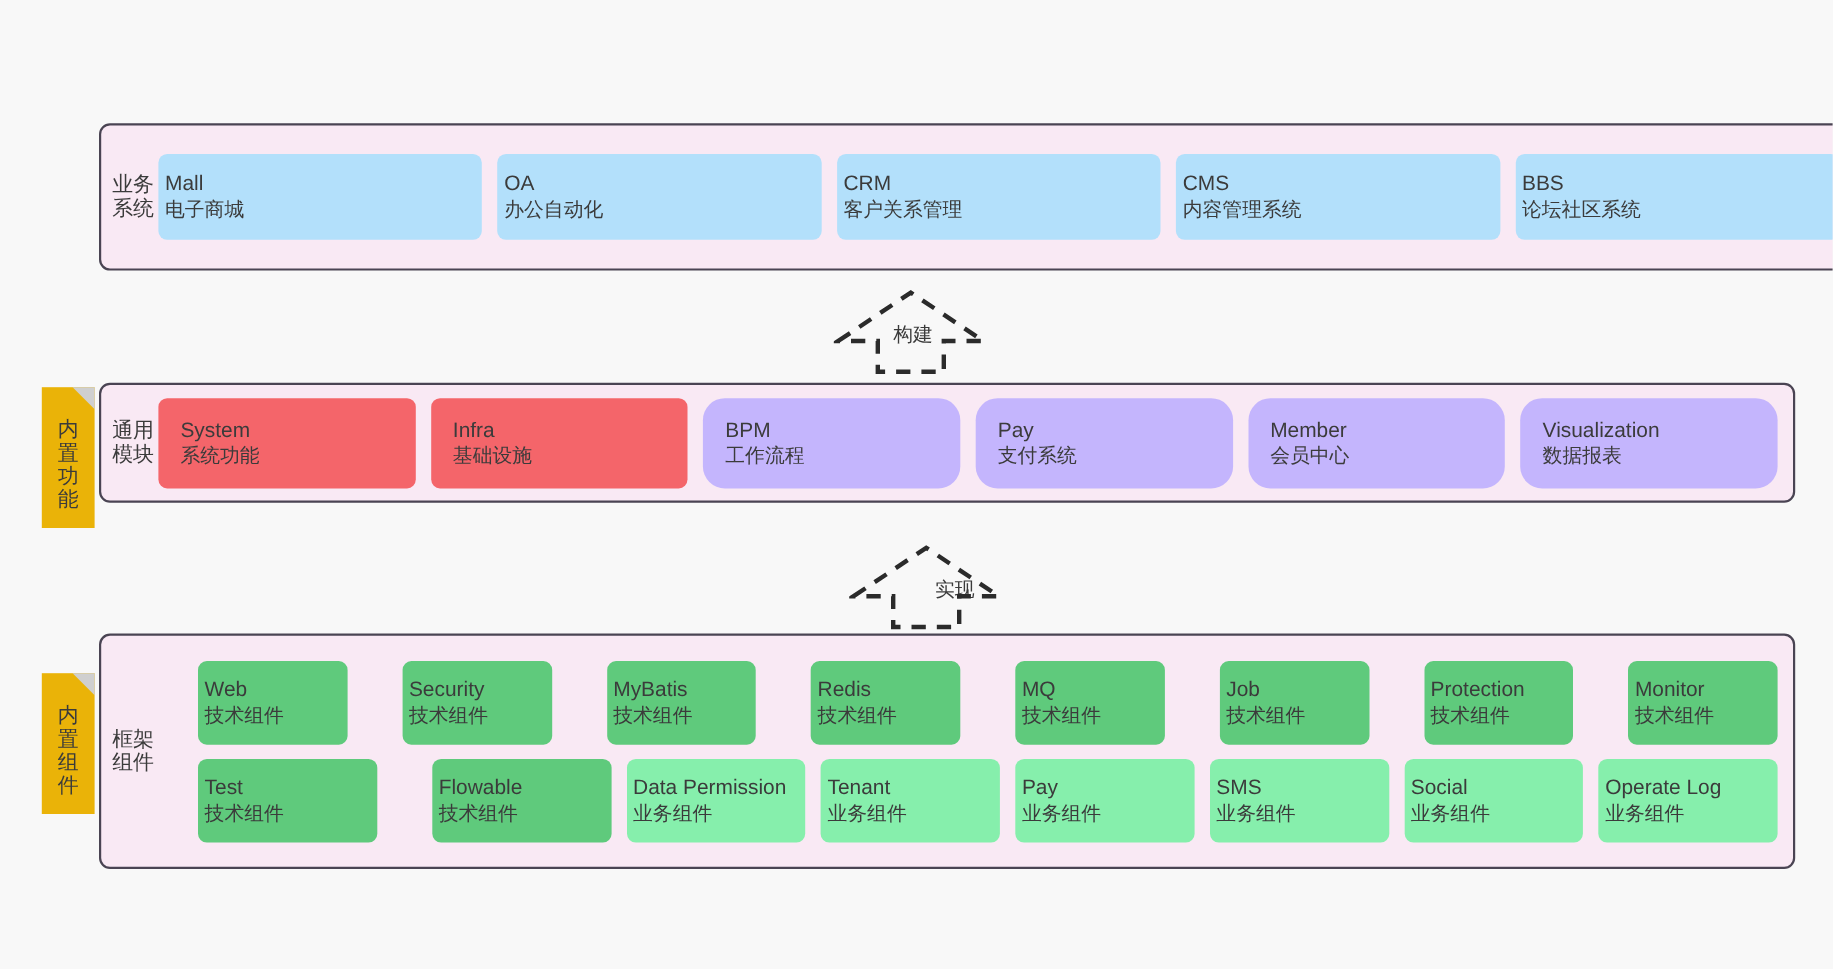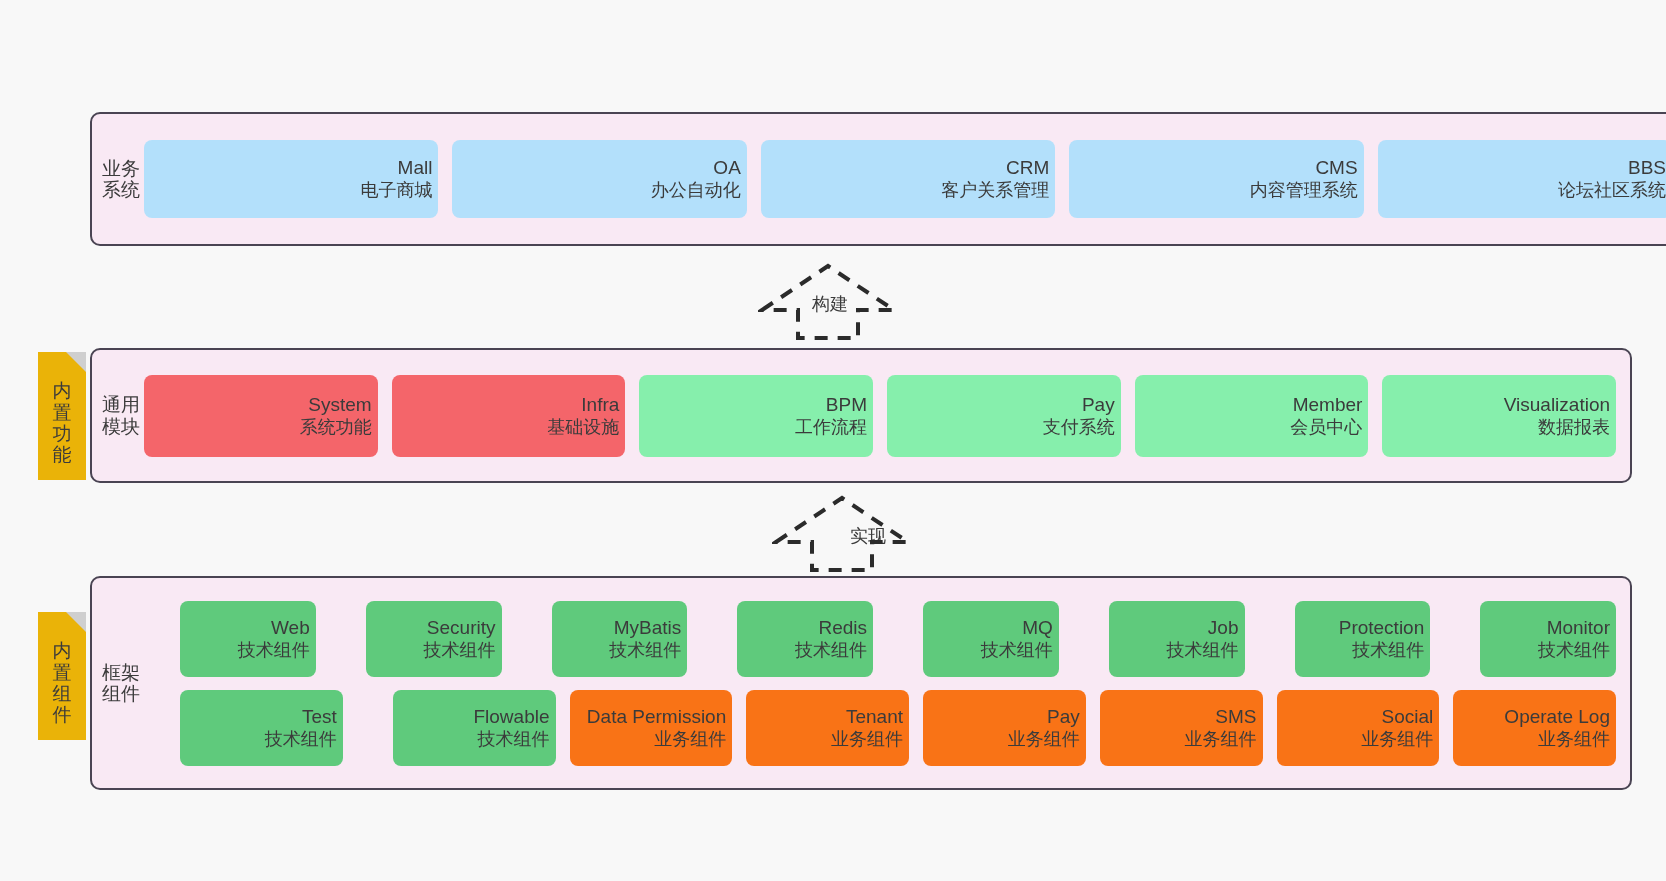--- a/index.html
+++ b/index.html
@@ -60,21 +60,21 @@
     width: 100%;
   }
 
   
   .node {
     flex: 1 1 0;
     min-width: 0;
     border-radius: 8px;
     display: flex;
     flex-direction: column;
-    align-items: flex-end;
+    align-items: flex-start;
     justify-content: center;
     text-align: center;
     color: #3b3b3b;
     box-sizing: border-box;
     padding: 4px 6px;
   }
   .node .n-en {
     font-size: 19px;
     line-height: 1.22;
     white-space: normal;
@@ -84,23 +84,23 @@
     line-height: 1.25;
     white-space: nowrap;
   }
 
   .h-biz   { height: 78px; }
   .h-mod   { height: 82px; padding-left: 20px; }
   .h-comp  { height: 76px; }
 
   .c-blue      { background: #b3e0fb; }
   .c-red       { background: #f4656a; }
-  .c-pink      { background: #86efac; }
+  .c-pink      { background: #c4b5fd; border-radius: 20px; }
   .c-green     { background: #5fca7c; margin-left: 36px; }
-  .c-lgreen    { background: #f97316; }
+  .c-lgreen    { background: #86efac; }
 
   
   .note {
     position: absolute;
     width: 48px;
     background: #eab308;
     box-sizing: border-box;
     font-size: 19px;
     line-height: 1.12;
     color: #3b3b3b;
@@ -175,21 +175,21 @@
     <svg width="150" height="84" viewBox="0 0 150 84">
       <path d="M 4 52 L 70 8 L 136 52 L 100 52 L 100 80 L 40 80 L 40 52 Z" fill="none" stroke="#2b2b2b" stroke-width="4" stroke-dasharray="13,10" stroke-linejoin="miter"></path>
     </svg>
   </div>
   <div class="arrow-label" style="left:812px; top:292px;">构建</div>
 
   <div class="note" style="left:38px; top:352px; height:128px;">
     <span class="fold"></span>
     <span class="note-text">内置功能</span>
   </div>
-  <div class="layer" id="layer-module" style="left:90px; top:348px; width:1542px; height:135px;">
+  <div class="layer" id="layer-module" style="left:90px; top:348px; width:1542px; height:109px;">
     <div class="layer-title">通用模块</div>
     <div class="layer-body">
       <div class="row">
         <div class="node c-red h-mod">
           <div class="n-en">System</div>
           <div class="n-cn">系统功能</div>
         </div>
         <div class="node c-red h-mod">
           <div class="n-en">Infra</div>
           <div class="n-cn">基础设施</div>

